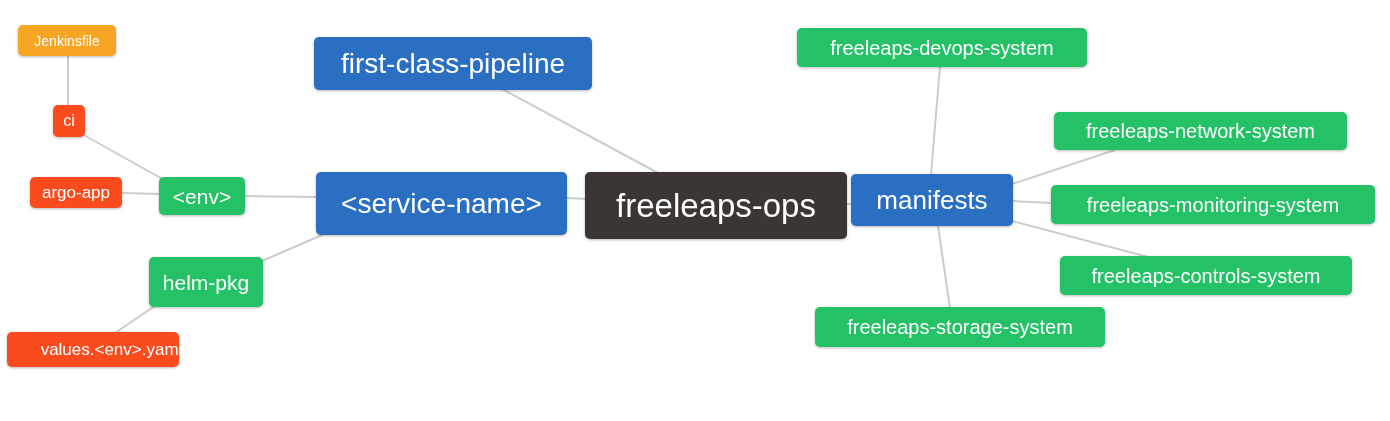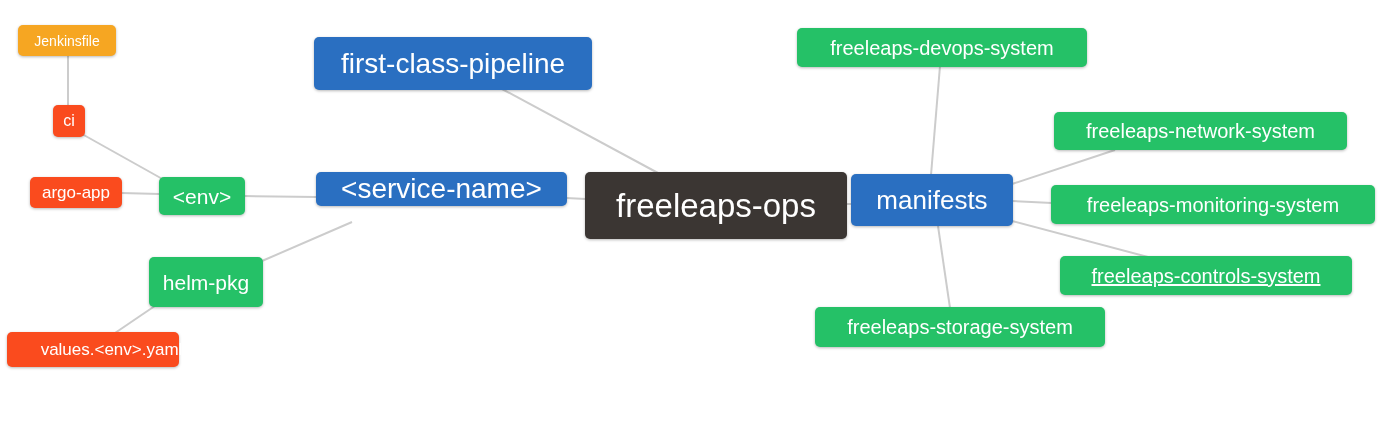--- a/index.html
+++ b/index.html
@@ -52,33 +52,33 @@
   <div class="node node-orange" style="left:18px;top:25px;width:98px;height:31px;font-size:14px;">Jenkinsfile</div>
 
   <div class="node node-red" style="left:53px;top:105px;width:32px;height:32px;font-size:16px;">ci</div>
 
   <div class="node node-red" style="left:30px;top:177px;width:92px;height:31px;font-size:17px;">argo-app</div>
 
   <div class="node node-green" style="left:159px;top:177px;width:86px;height:38px;font-size:21px;">&lt;env&gt;</div>
 
   <div class="node node-blue" style="left:314px;top:37px;width:278px;height:53px;font-size:28px;">first-class-pipeline</div>
 
-  <div class="node node-blue" style="left:316px;top:172px;width:251px;height:34px;font-size:28px;">&lt;service-name&gt;</div>
+  <div class="node node-blue" style="left:316px;top:172px;width:251px;height:63px;font-size:28px;">&lt;service-name&gt;</div>
 
   <div class="node node-green" style="left:149px;top:257px;width:114px;height:50px;font-size:21px;">helm-pkg</div>
 
   <div class="node node-red" style="left:7px;top:332px;width:172px;height:35px;font-size:17px;padding-left:37px;">values.&lt;env&gt;.yaml</div>
 
   <div class="node node-dark" style="left:585px;top:172px;width:262px;height:67px;font-size:33px;">freeleaps-ops</div>
 
   <div class="node node-blue" style="left:851px;top:174px;width:162px;height:52px;font-size:26px;">manifests</div>
 
   <div class="node node-green" style="left:797px;top:28px;width:290px;height:39px;font-size:20px;">freeleaps-devops-system</div>
 
   <div class="node node-green" style="left:1054px;top:112px;width:293px;height:38px;font-size:20px;">freeleaps-network-system</div>
 
   <div class="node node-green" style="left:1051px;top:185px;width:324px;height:39px;font-size:20px;">freeleaps-monitoring-system</div>
 
-  <div class="node node-green" style="left:1060px;top:256px;width:292px;height:39px;font-size:20px;text-decoration:underline;">freeleaps-controls-system</div>
+  <div class="node node-green" style="left:1060px;top:256px;width:292px;height:39px;font-size:20px;">freeleaps-controls-system</div>
 
   <div class="node node-green" style="left:815px;top:307px;width:290px;height:40px;font-size:20px;">freeleaps-storage-system</div>
 
 </div>
 
 </body></html>

